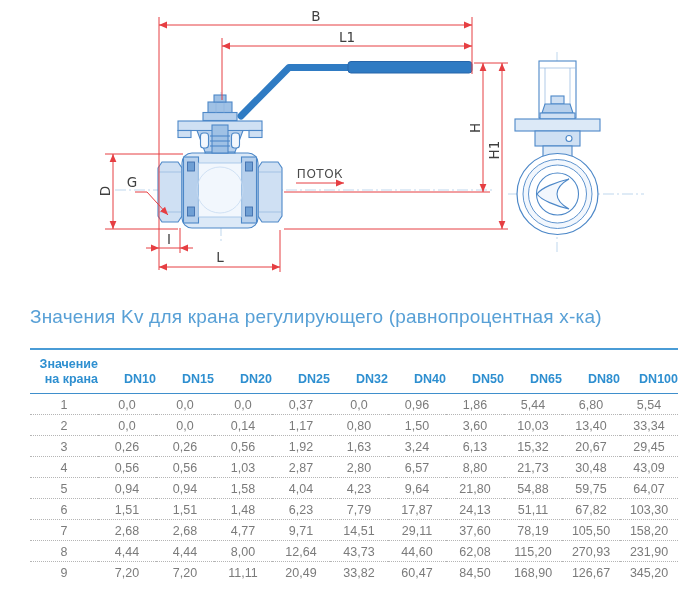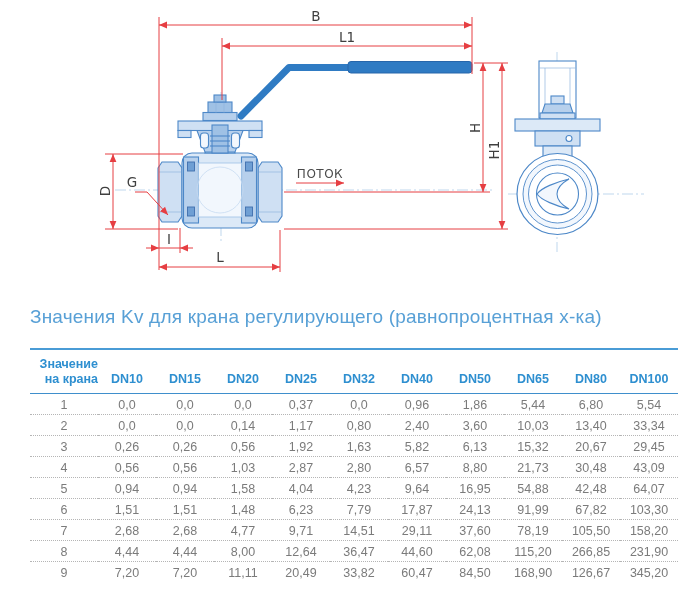--- a/index.html
+++ b/index.html
@@ -49,21 +49,21 @@
     margin:20px 0 0 30px;
     border-top:2px solid var(--border-blue);
   }
   .kv-table col.scale-col{width:68px;}
   .kv-table thead th{
     color:var(--header-blue);
     font-weight:bold;
     font-size:12.5px;
     padding:7px 0 6px 0;
     vertical-align:bottom;
-    text-align:center;
+    text-align:right;
     border-bottom:1.5px solid #3f8fcc;
     line-height:1.2;
   }
   .kv-table thead th.scale-head{text-align:right;padding-left:7px;margin-left:16px;}
   .kv-table tbody td{
     text-align:center;
     color:var(--data-gray);
     font-size:12.5px;
     padding:3.5px 0 2.5px 0;
     border-bottom:1px dotted #b5b5b5;
@@ -233,34 +233,34 @@
         <td>6,80</td>
         <td>5,54</td>
       </tr>
       <tr>
         <td>2</td>
         <td>0,0</td>
         <td>0,0</td>
         <td>0,14</td>
         <td>1,17</td>
         <td>0,80</td>
-        <td>2,40</td>
+        <td>1,50</td>
         <td>3,60</td>
         <td>10,03</td>
         <td>13,40</td>
         <td>33,34</td>
       </tr>
       <tr>
         <td>3</td>
         <td>0,26</td>
         <td>0,26</td>
         <td>0,56</td>
         <td>1,92</td>
         <td>1,63</td>
-        <td>5,82</td>
+        <td>3,24</td>
         <td>6,13</td>
         <td>15,32</td>
         <td>20,67</td>
         <td>29,45</td>
       </tr>
       <tr>
         <td>4</td>
         <td>0,56</td>
         <td>0,56</td>
         <td>1,03</td>
@@ -273,35 +273,35 @@
         <td>43,09</td>
       </tr>
       <tr>
         <td>5</td>
         <td>0,94</td>
         <td>0,94</td>
         <td>1,58</td>
         <td>4,04</td>
         <td>4,23</td>
         <td>9,64</td>
-        <td>16,95</td>
+        <td>21,80</td>
         <td>54,88</td>
-        <td>42,48</td>
+        <td>59,75</td>
         <td>64,07</td>
       </tr>
       <tr>
         <td>6</td>
         <td>1,51</td>
         <td>1,51</td>
         <td>1,48</td>
         <td>6,23</td>
         <td>7,79</td>
         <td>17,87</td>
         <td>24,13</td>
-        <td>91,99</td>
+        <td>51,11</td>
         <td>67,82</td>
         <td>103,30</td>
       </tr>
       <tr>
         <td>7</td>
         <td>2,68</td>
         <td>2,68</td>
         <td>4,77</td>
         <td>9,71</td>
         <td>14,51</td>
@@ -310,25 +310,25 @@
         <td>78,19</td>
         <td>105,50</td>
         <td>158,20</td>
       </tr>
       <tr>
         <td>8</td>
         <td>4,44</td>
         <td>4,44</td>
         <td>8,00</td>
         <td>12,64</td>
-        <td>36,47</td>
+        <td>43,73</td>
         <td>44,60</td>
         <td>62,08</td>
         <td>115,20</td>
-        <td>266,85</td>
+        <td>270,93</td>
         <td>231,90</td>
       </tr>
       <tr>
         <td>9</td>
         <td>7,20</td>
         <td>7,20</td>
         <td>11,11</td>
         <td>20,49</td>
         <td>33,82</td>
         <td>60,47</td>

